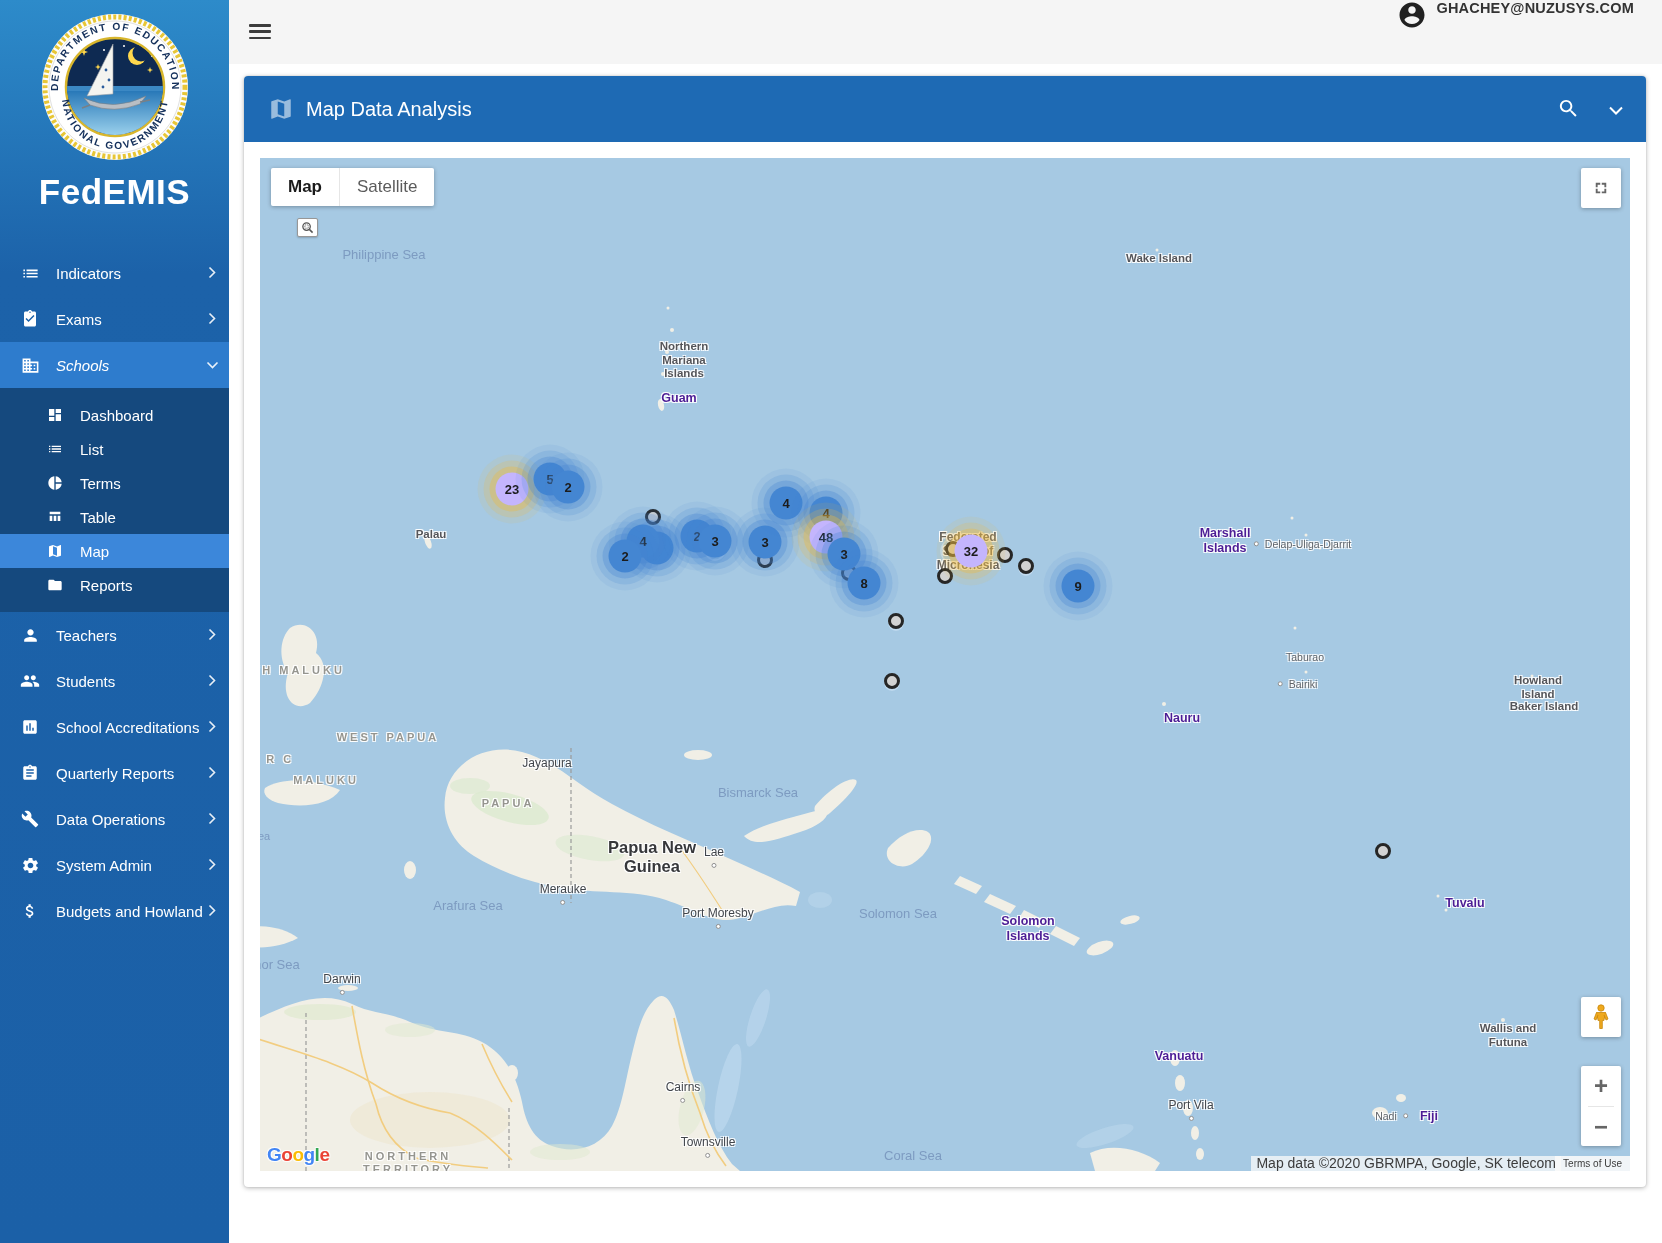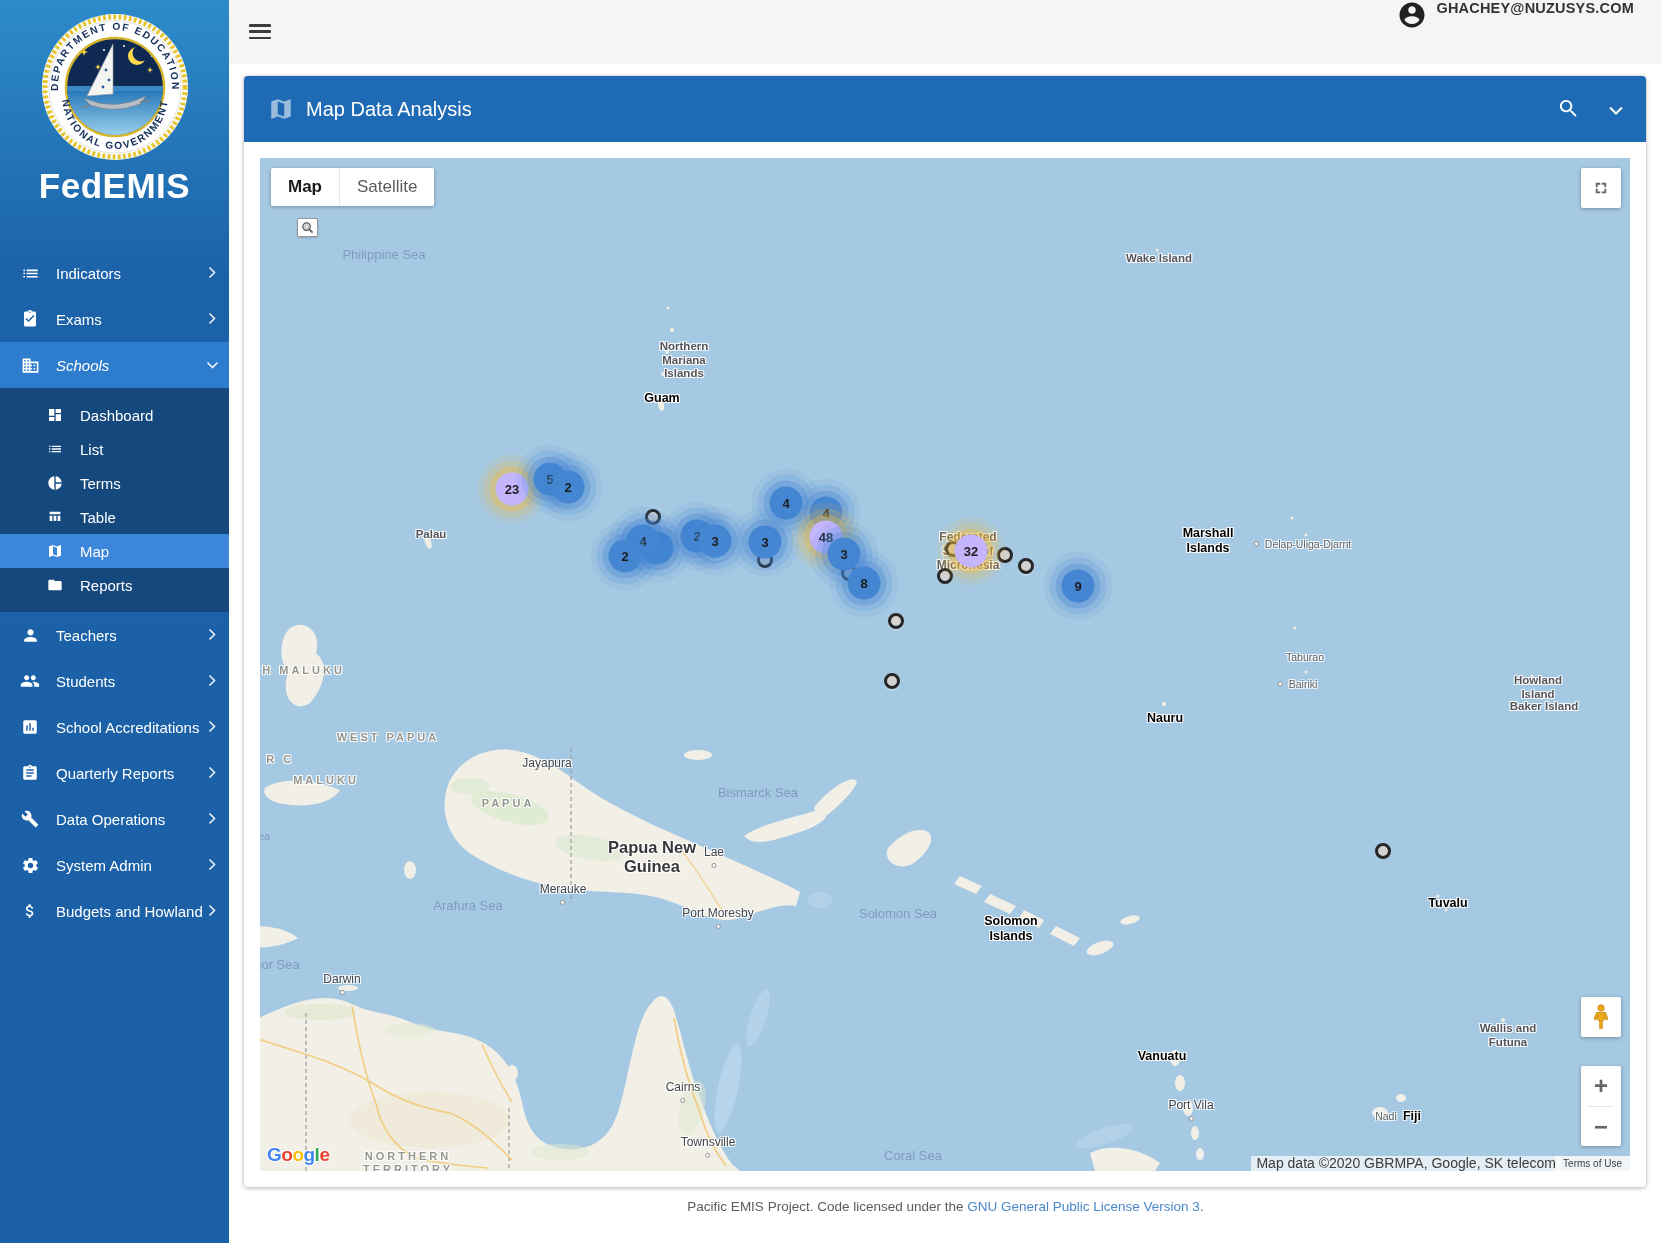--- a/index.html
+++ b/index.html
@@ -4,21 +4,21 @@
 <style>
   * { box-sizing: border-box; margin: 0; padding: 0; }
   html,body { width:1662px; height:1243px; overflow:hidden; font-family:"Liberation Sans", sans-serif; background:#fff; }
   .app { position:relative; width:1662px; height:1243px; }
 
   
   .sidebar { position:absolute; left:0; top:0; width:229px; height:1243px;
     background:linear-gradient(180deg,#2d8bca 0%,#1c62a9 22%,#1b60a7 100%); color:#fff; z-index:20; }
   .brand { height:250px; text-align:center; }
   .brand svg.seal { margin-top:12px; }
-  .brand-name { font-size:35px; font-weight:600; letter-spacing:.5px; color:#fff; }
+  .brand-name { font-size:35px; font-weight:600; letter-spacing:.5px; margin-top:6px; color:#fff; }
   .nav-item { position:relative; height:46px; display:flex; align-items:center; padding-left:20px; cursor:pointer; font-size:15px; }
   .nav-item .nicon { width:20px; height:20px; margin-right:16px; display:flex; align-items:center; justify-content:center; }
   .nav-item .chev { position:absolute; right:13px; top:50%; transform:translateY(-50%); opacity:.9; }
   .nav-item .chev.down { transform:translateY(-50%) rotate(90deg); }
   .nav-item.active-parent { background:#2e7ccd;font-style:italic; }
   .submenu { background:#15497e; padding:10px 0; }
   .sub-item { position:relative; height:34px; display:flex; align-items:center; padding-left:46px; cursor:pointer; font-size:15px; }
   .sub-item .nicon { width:18px; height:18px; margin-right:16px; display:flex; align-items:center; justify-content:center; }
   .sub-item.active { background:#3c87da; }
   svg.mi { fill:#fff; }
@@ -46,21 +46,21 @@
   .map svg.geo { position:absolute; left:0; top:0; }
   .layer { position:absolute; left:0; top:0; width:100%; height:100%; }
   .labels { z-index:2; } .markers { z-index:3; } .ctrls { z-index:6; pointer-events:none; }
   .ctrls > * { pointer-events:auto; }
 
   .ml { position:absolute; transform:translate(-50%,-50%); text-align:center; white-space:pre-line; line-height:1.18; pointer-events:none;
     text-shadow:-1px -1px 0 rgba(255,255,255,.9),1px -1px 0 rgba(255,255,255,.9),-1px 1px 0 rgba(255,255,255,.9),1px 1px 0 rgba(255,255,255,.9); }
   .ml.sea { color:#7d9bc1; font-size:13px; font-weight:400; text-shadow:none; }
   .ml.sea-sm { color:#7d9bc1; font-size:11px; text-shadow:none; }
   .ml.place { color:#54555a; font-size:11.5px; font-weight:700; }
-  .ml.place-bold { color:#000000; font-size:12.5px; font-weight:700; }
+  .ml.place-bold { color:#4c1d95; font-size:12.5px; font-weight:700;margin-left:17px; }
   .ml.country { color:#37383b; font-size:16.5px; font-weight:700; }
   .ml.country-sm { color:#5d5d60; font-size:12px; font-weight:700; }
   .ml.city { color:#41454b; font-size:12px; font-weight:400; }
   .ml.citysm { color:#5f6368; font-size:10.5px; font-weight:400; }
   .ml.region { color:#95958f; font-size:11px; font-weight:600; letter-spacing:3px; }
   .ml .dot { position:absolute; width:5px; height:5px; border:1.5px solid #909090; background:#fff; border-radius:50%; }
   .ml .dot.below { left:50%; bottom:-9px; transform:translateX(-50%); }
   .ml .dot.left { left:-11px; top:50%; transform:translateY(-50%); }
   .ml .dot.right { right:-11px; top:50%; transform:translateY(-50%); }
 
@@ -551,17 +551,14 @@
             <div class="zdiv"></div>
             <button class="zb">−</button>
           </div>
           <div class="glogo" id="googleLogo"><span style="color: rgb(66, 133, 244);">G</span><span style="color: rgb(234, 67, 53);">o</span><span style="color: rgb(251, 188, 5);">o</span><span style="color: rgb(66, 133, 244);">g</span><span style="color: rgb(52, 168, 83);">l</span><span style="color: rgb(234, 67, 53);">e</span></div>
           <div class="attr">Map data ©2020 GBRMPA, Google, SK telecom</div>
           <div class="terms">Terms of Use</div>
         </div>
       </div>
     </div>
 
-    <div class="footer">
-      <span>Pacific EMIS Project. Code licensed under the </span><a>GNU General Public License Version 3</a><span>.</span>
-    </div>
   </div>
 </div>
 
 </body></html>

